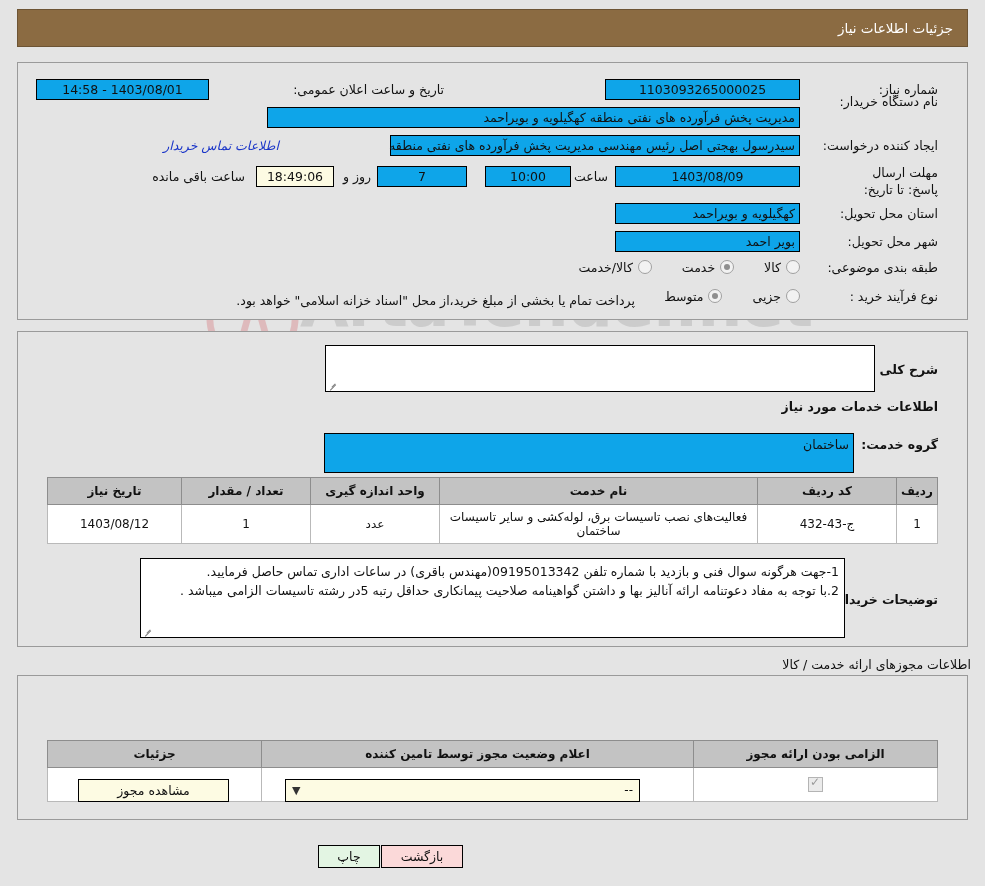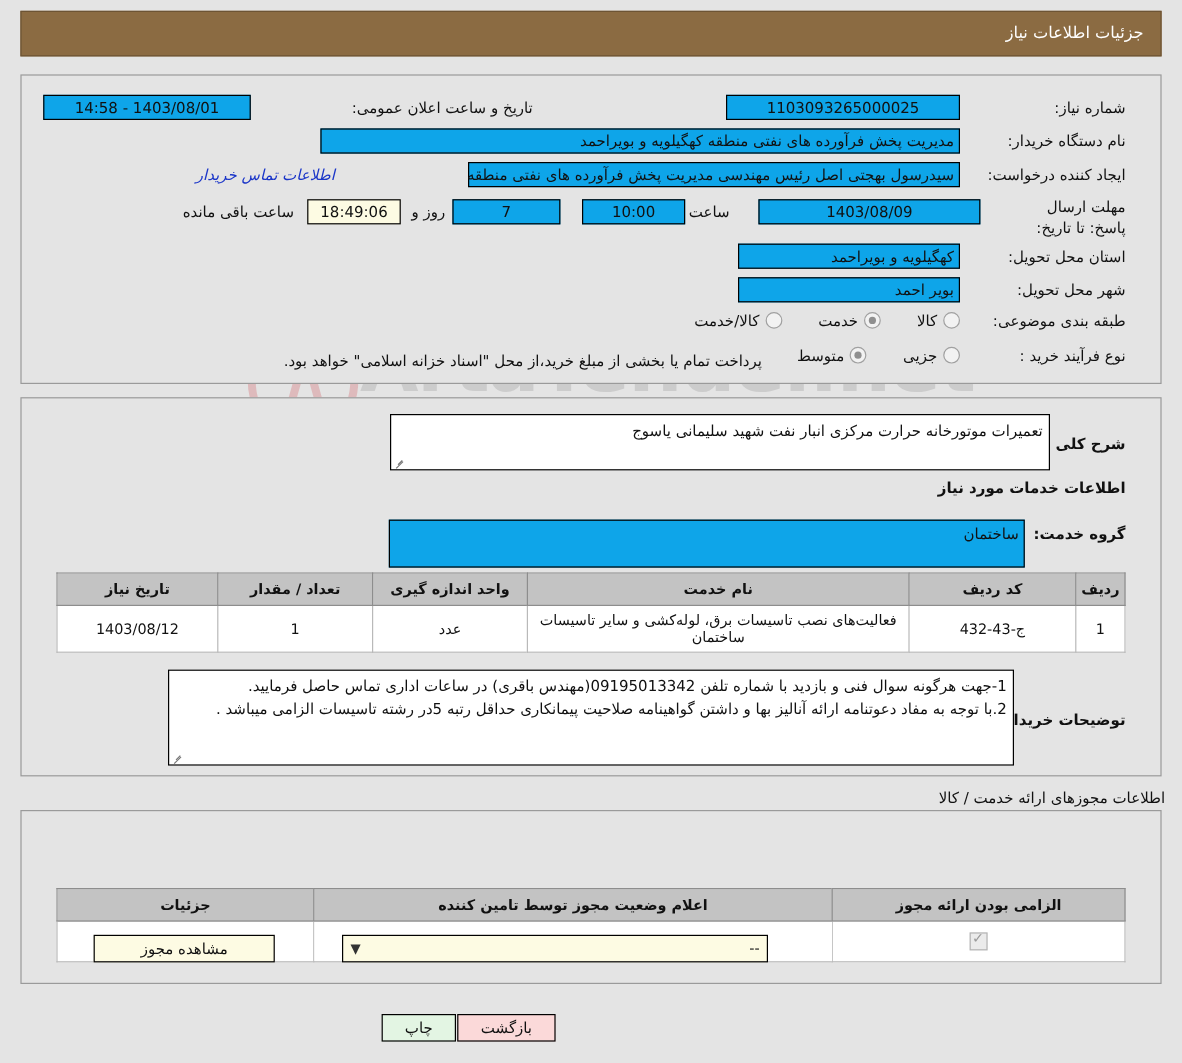--- a/index.html
+++ b/index.html
@@ -280,29 +280,29 @@
 </div>
 
 <div class="panel" style="left:17px; top:62px; width:951px; height:258px;"></div>
 
 <div class="lbl" style="right:47px; top:82px;">شماره نیاز:</div>
 <div class="fld center" style="right:185px; top:79px; width:195px;">1103093265000025</div>
 
 <div class="lbl" style="right:541px; top:82px;">تاریخ و ساعت اعلان عمومی:</div>
 <div class="fld center" style="right:776px; top:79px; width:173px;">1403/08/01 - 14:58</div>
 
-<div class="lbl" style="right:47px; top:110px;">نام دستگاه خریدار:</div>
+<div class="lbl" style="right:47px; top:94px;">نام دستگاه خریدار:</div>
 <div class="fld right" style="right:185px; top:107px; width:533px;">مدیریت پخش فرآورده های نفتی منطقه کهگیلویه و بویراحمد</div>
 
 <div class="lbl" style="right:47px; top:138px;">ایجاد کننده درخواست:</div>
 <div class="fld right" style="right:185px; top:135px; width:410px;">سیدرسول بهجتی اصل رئیس مهندسی مدیریت پخش فرآورده های نفتی منطقه</div>
 <div class="link" style="right:706px; top:138px;">اطلاعات تماس خریدار</div>
 
 <div class="lbl" style="right:47px; top:164px; width:88px; text-align:right; white-space:normal; line-height:17px;">مهلت ارسال پاسخ: تا تاریخ:</div>
-<div class="fld center" style="right:168px; top:166px; width:185px;">1403/08/09</div>
+<div class="fld center" style="right:185px; top:166px; width:185px;">1403/08/09</div>
 <div class="plain" style="right:377px; top:169px;">ساعت</div>
 <div class="fld center" style="right:414px; top:166px; width:86px;">10:00</div>
 <div class="fld center" style="right:518px; top:166px; width:90px;">7</div>
 <div class="plain" style="right:614px; top:169px;">روز و</div>
 <div class="fld cream center" style="right:651px; top:166px; width:78px;">18:49:06</div>
 <div class="plain" style="right:740px; top:169px;">ساعت باقی مانده</div>
 
 <div class="lbl" style="right:47px; top:206px;">استان محل تحویل:</div>
 <div class="fld right" style="right:185px; top:203px; width:185px;">کهگیلویه و بویراحمد</div>
 
@@ -330,21 +330,20 @@
   <span class="radio-item">
     <span class="rb on"></span><span>متوسط</span>
   </span>
 </div>
 <div class="plain" style="right:350px; top:293px;">پرداخت تمام یا بخشی از مبلغ خرید،از محل "اسناد خزانه اسلامی" خواهد بود.</div>
 
 <div class="panel" style="left:17px; top:331px; width:951px; height:316px;"></div>
 
 <div class="lbl bold" style="right:47px; top:362px;">شرح کلی نیاز:</div>
 <div class="tbox" style="right:110px; top:345px; width:550px; height:47px;">
-  <span>تعمیرات موتورخانه حرارت مرکزی انبار نفت شهید سلیمانی یاسوج</span>
   <span class="grip"></span>
 </div>
 
 <div class="sectitle" style="right:47px; top:399px;">اطلاعات خدمات مورد نیاز</div>
 
 <div class="lbl bold" style="right:47px; top:437px;">گروه خدمت:</div>
 <div class="fld right" style="right:131px; top:433px; width:530px; height:40px; line-height:21px;">ساختمان</div>
 
 <table class="grid" style="right:47px; top:477px; width:891px;">
   <thead>

